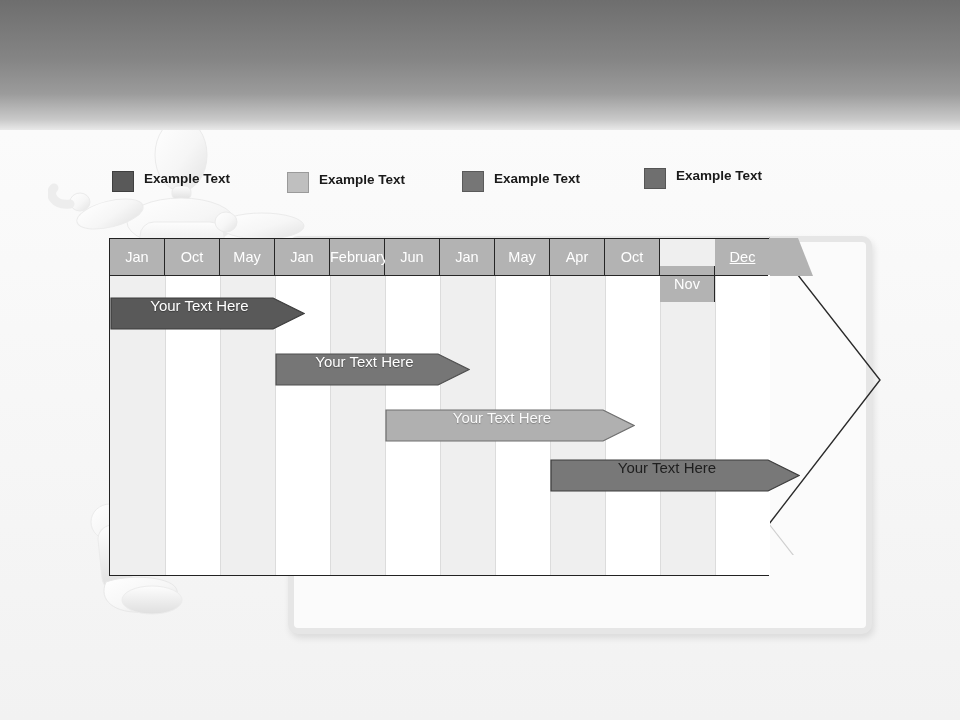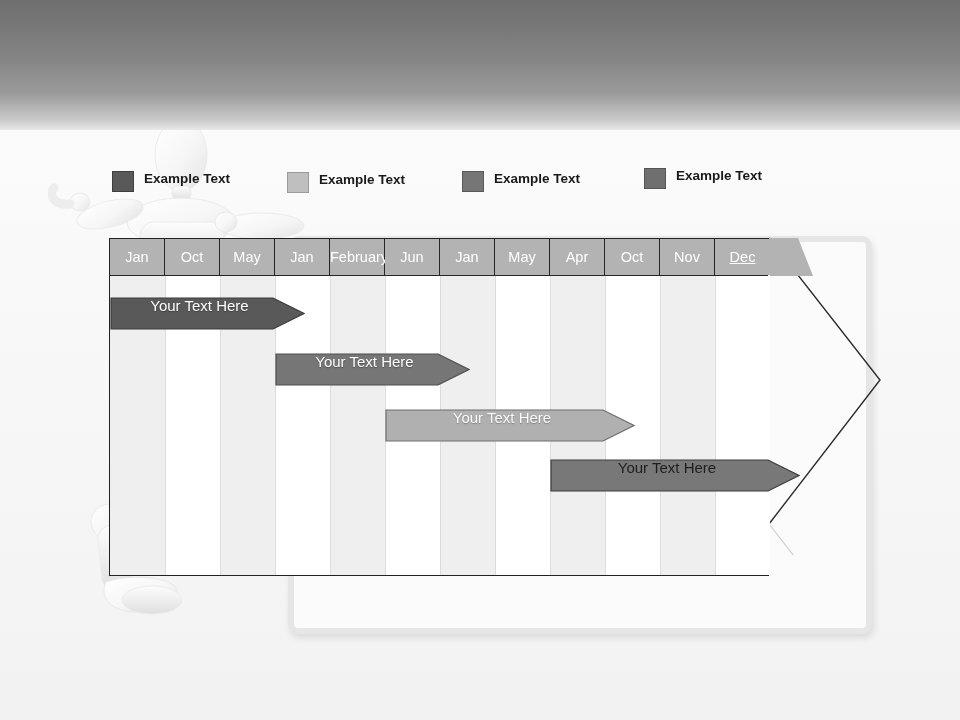--- a/index.html
+++ b/index.html
@@ -272,21 +272,21 @@
         <div class="month-cell" style="left: 0px;">Jan</div>
         <div class="month-cell" style="left: 55px;">Oct</div>
         <div class="month-cell" style="left: 110px;">May</div>
         <div class="month-cell" style="left: 165px;">Jan</div>
         <div class="month-cell" style="left: 220px;">February</div>
         <div class="month-cell" style="left: 275px;">Jun</div>
         <div class="month-cell" style="left: 330px;">Jan</div>
         <div class="month-cell" style="left: 385px;">May</div>
         <div class="month-cell" style="left: 440px;">Apr</div>
         <div class="month-cell" style="left: 495px;">Oct</div>
-        <div class="month-cell" style="left: 550px;">Nov</div>
+        <div class="month-cell" style="left: 550px; margin-top: 27px;">Nov</div>
         <div class="month-cell last" style="left: 605px;">Dec</div>
       </div>
     <div id="header-underline"></div>
     <div id="bars-layer">
         <div class="bar" style="left: 0px; top: 58px; width: 195px;">
           <svg class="bar-shape" viewBox="0 0 195 33" preserveAspectRatio="none">
             <path d="M1 1 L 163 1 L 194 16.5 L 163 32 L 1 32 Z" fill="#595959" stroke="#3d3d3d" stroke-width="1.2"></path>
           </svg>
           <span class="bar-label txt-white">Your  Text Here</span>
         </div>

